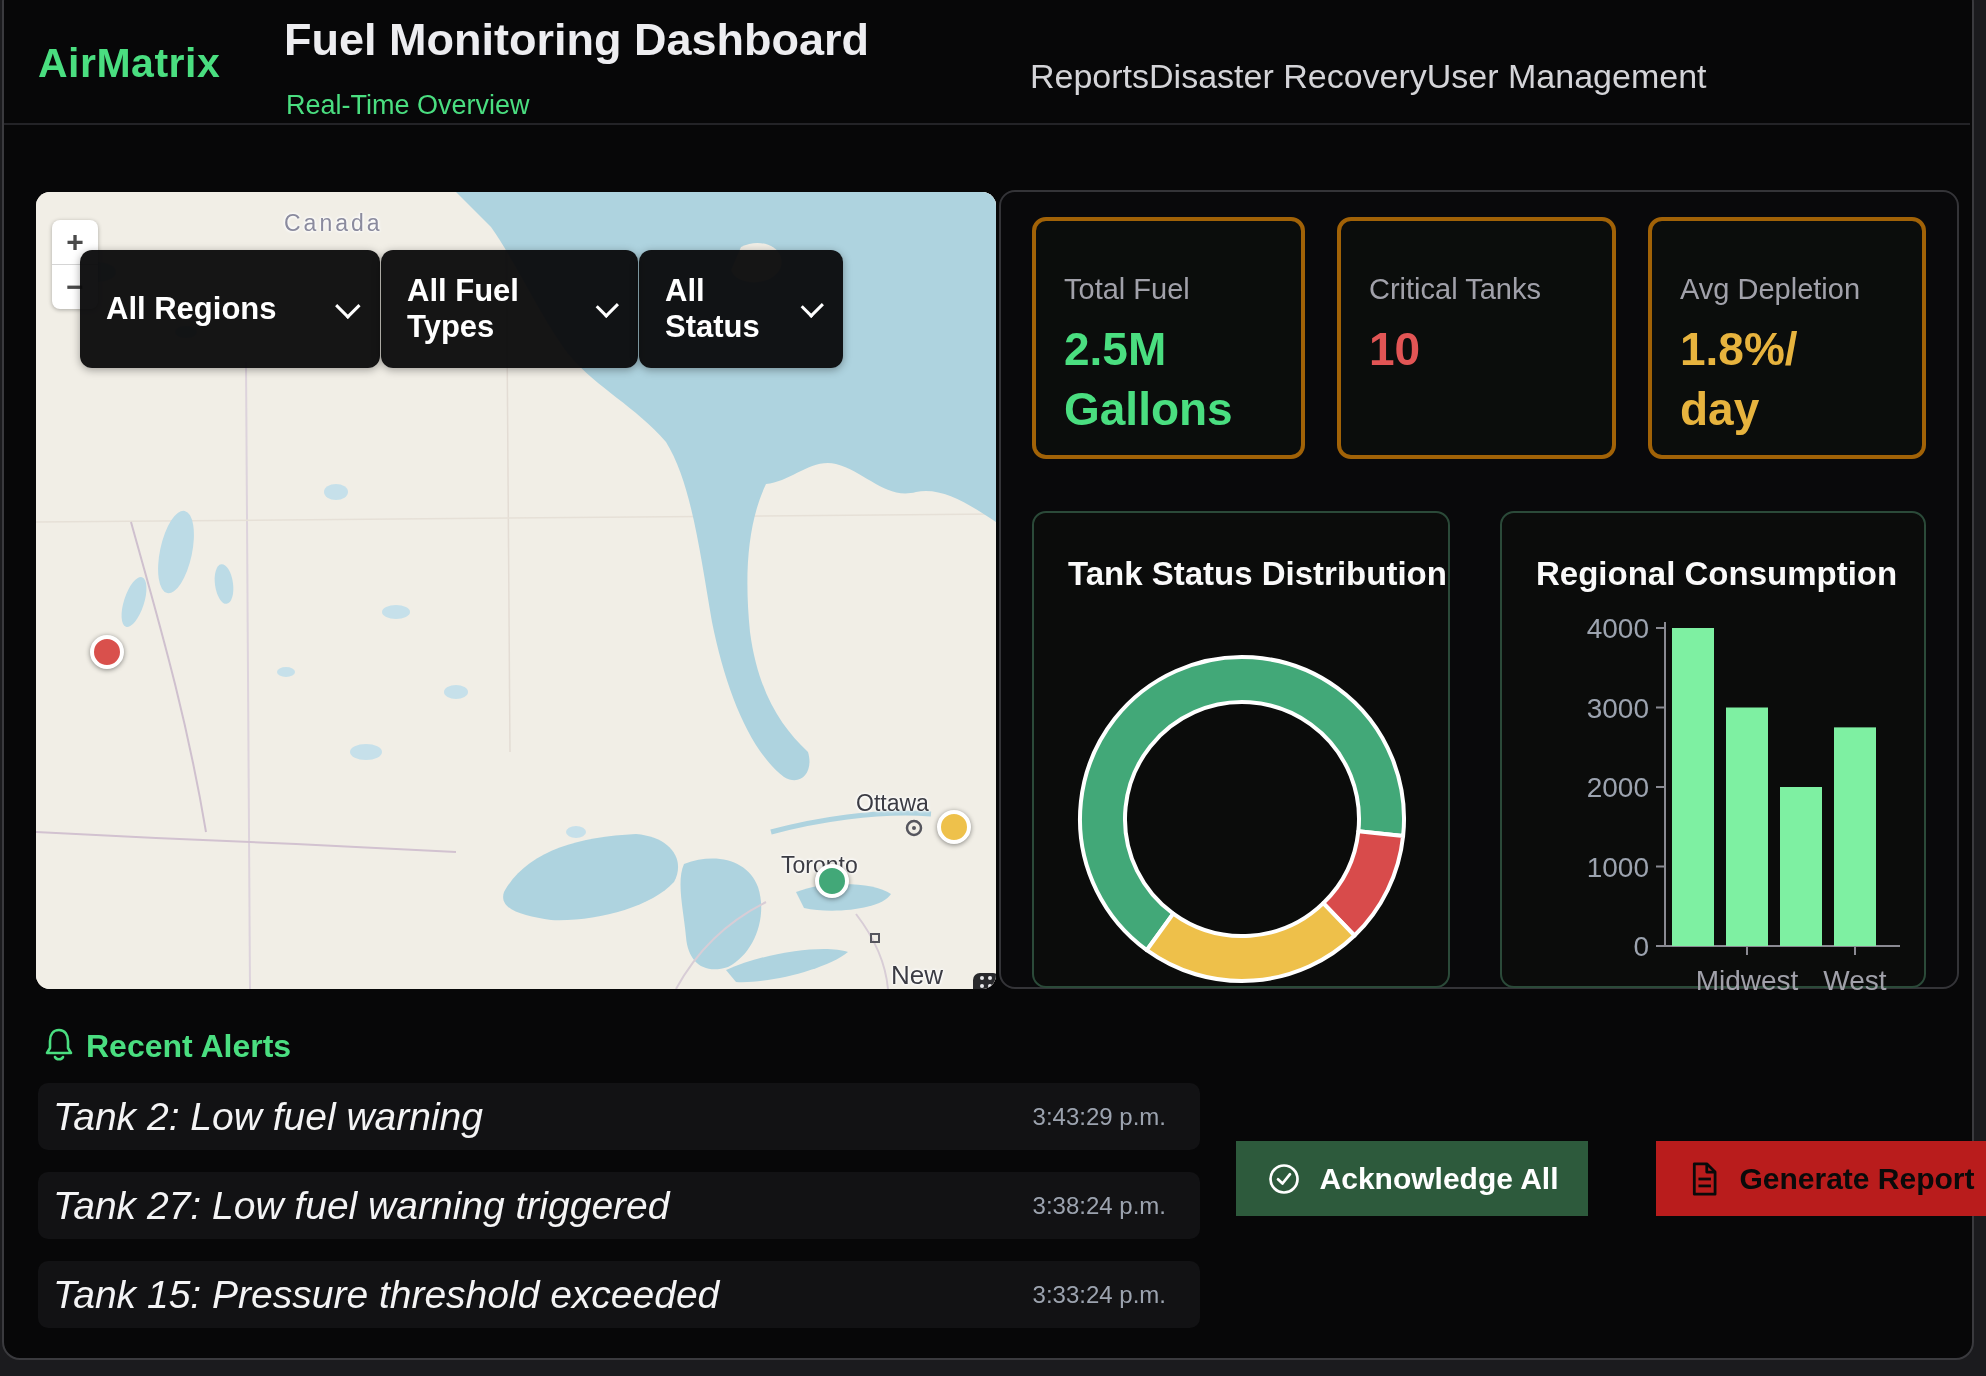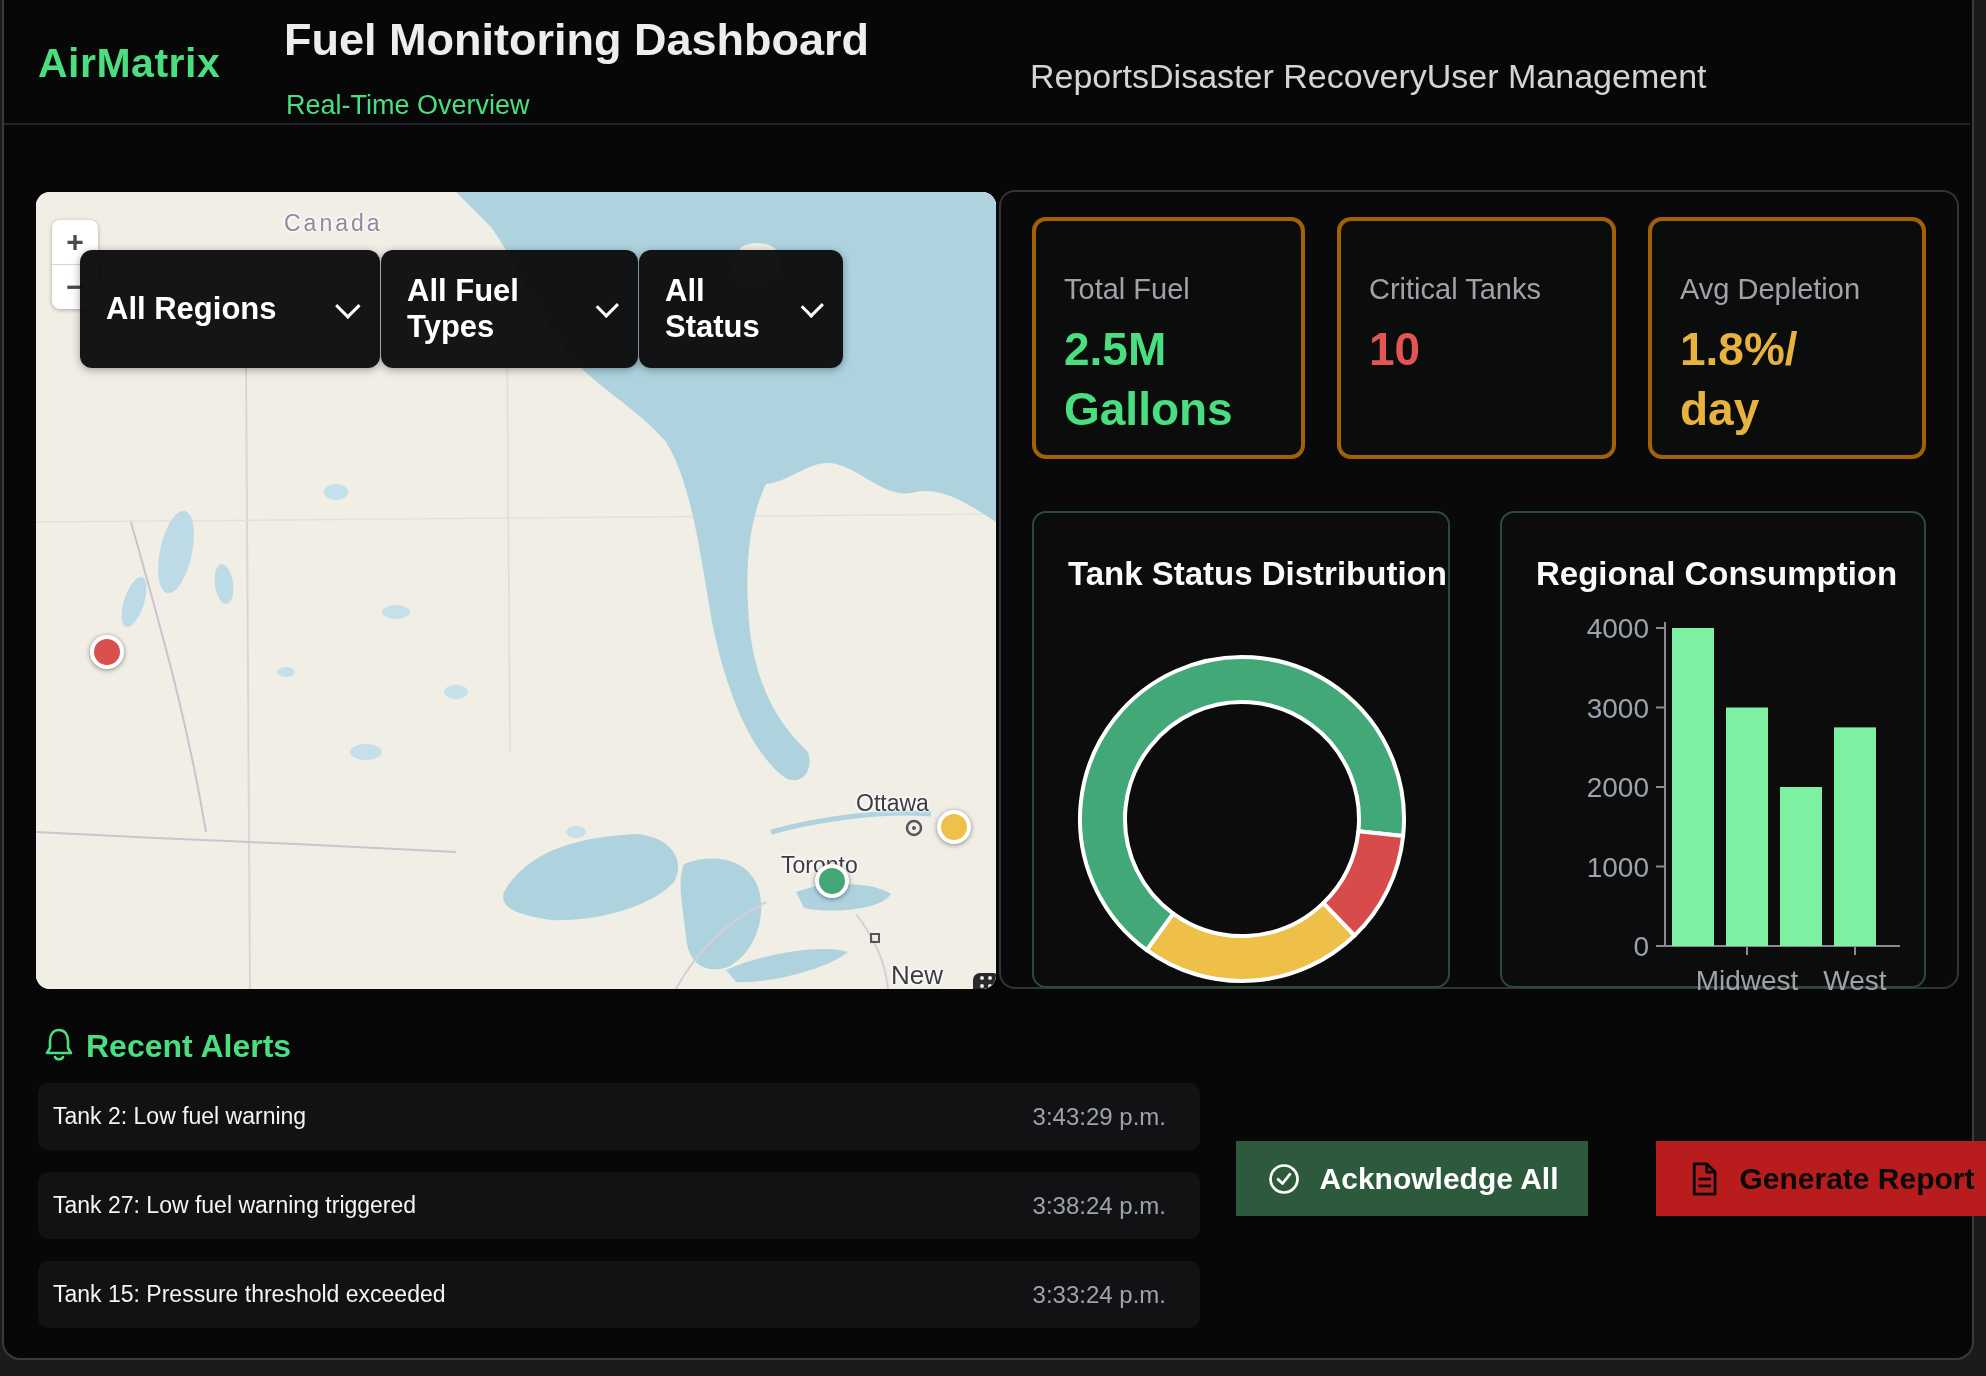--- a/index.html
+++ b/index.html
@@ -62,21 +62,21 @@
   .chart-card{top:511px;height:477px;background:#0b0c0b;border:2px solid #2b4a39;
     border-radius:14px;box-sizing:border-box;}
   .chart-title{position:absolute;left:34px;top:42px;font-size:33px;font-weight:bold;color:#fafafa;}
 
   
   .alerts-title{left:86px;top:1028px;font-size:32px;font-weight:bold;color:#4ade80;}
   .bell{left:42px;top:1026px;}
   .alert-row{left:38px;width:1162px;height:67px;background:#121214;border-radius:10px;
     display:flex;align-items:center;justify-content:space-between;
     padding:0 34px 0 15px;box-sizing:border-box;}
-  .alert-msg{font-size:23px;color:#f4f4f5;}
+  .alert-msg{font-size:39px;color:#f4f4f5;font-style:italic;}
   .alert-time{font-size:24px;color:#9ca3af;}
 
   
   .btn{top:1141px;height:75px;border-radius:0;display:flex;align-items:center;
     justify-content:center;gap:18px;cursor:pointer;box-sizing:border-box;}
   .btn-ack{left:1236px;width:352px;background:#2d5a3c;color:#fff;}
   .btn-gen{left:1608px;width:350px;background:#b91c1c;color:#0a0a0a;margin-left:48px;}
   .btn-label{font-size:30px;font-weight:bold;}
 </style>
 </head>

